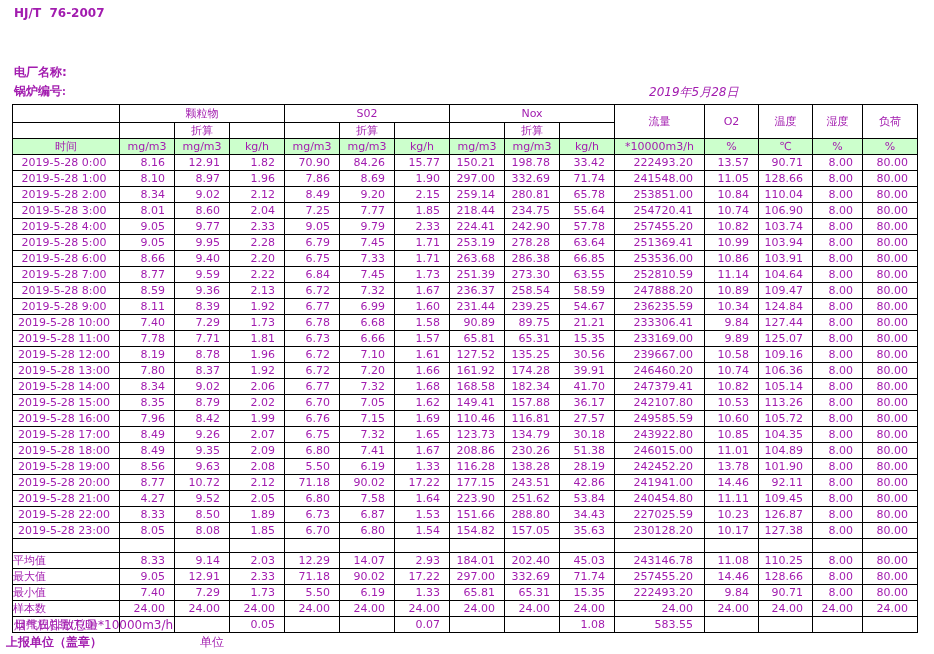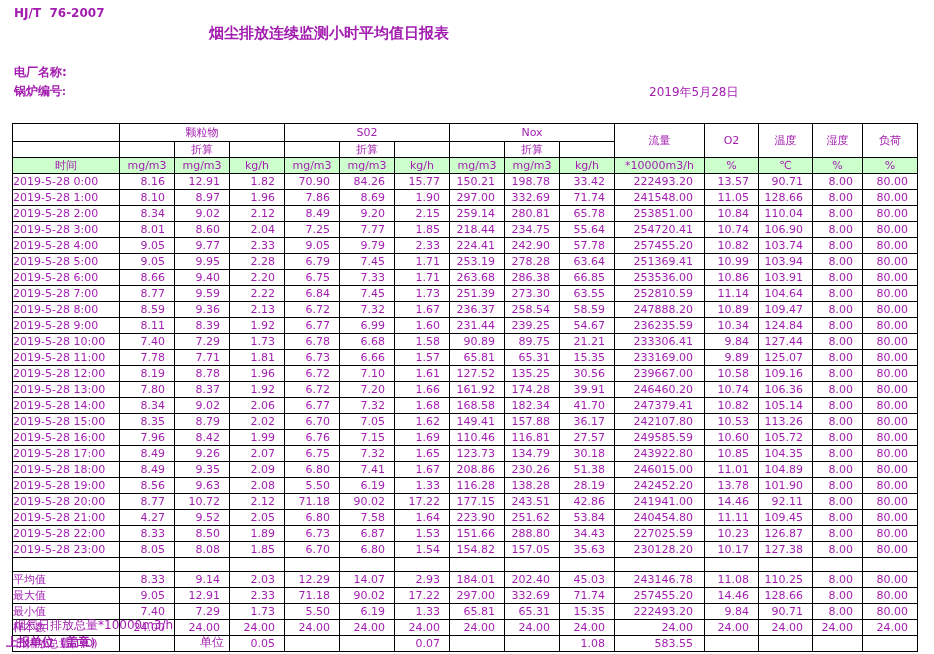--- a/index.html
+++ b/index.html
@@ -2,44 +2,43 @@
 <html><head>
 <meta charset="utf-8">
 <style>
   html,body{margin:0;padding:0;background:#fff;}
   .page{position:relative;width:934px;height:654px;background:#fff;
         font-family:"DejaVu Sans",sans-serif;color:#a21caf;overflow:hidden;}
   .std{position:absolute;left:14px;top:6px;font-size:12px;font-weight:bold;white-space:pre;}
   .title{position:absolute;left:0;top:24px;width:658px;text-align:center;font-size:15px;font-weight:bold;}
   .plant{position:absolute;left:14px;top:64px;font-size:12px;font-weight:bold;}
   .boiler{position:absolute;left:14px;top:83px;font-size:12px;font-weight:bold;font-family:Liberation Serif, serif;}
-  .rdate{position:absolute;left:649px;top:84px;font-size:12px;}
-  .twrap{position:absolute;left:12px;top:123px;border-radius:18px;}
+  .rdate{position:absolute;left:649px;top:84px;font-size:12px;font-style:italic;}
+  .twrap{position:absolute;left:12px;top:104px;border-radius:18px;}
   table{border-collapse:collapse;table-layout:fixed;font-size:11px;}
   td{border:1px solid #000;height:15px;line-height:13px;padding:0;margin:0;
      white-space:nowrap;overflow:hidden;vertical-align:middle;}
   td.hc{text-align:center;}
   td.g{background:#ccffcc;text-align:center;}
-  td.time{text-align:left;padding-right:4px;}
+  td.time{text-align:center;padding-right:4px;}
   td.num{text-align:right;padding-right:9px;}
   td.flow{text-align:right;padding-right:11px;}
   td.slabel{text-align:left;padding-right:2px;}
   td.slabel.left{text-align:left;padding-left:2px;}
   tr.r1 td{height:17px;}
   tr.sep td{height:13px;}
   .f1{position:absolute;left:14px;top:617px;font-size:12px;}
   .f2{position:absolute;left:6px;top:634px;font-size:12px;font-weight:bold;}
   .f2u{position:absolute;left:200px;top:634px;font-size:12px;}
 </style>
 </head>
 <body>
 
 <div class="page">
   <div class="std">HJ/T  76-2007</div>
-  <div class="title">烟尘排放连续监测小时平均值日报表</div>
   <div class="plant">电厂名称:</div>
   <div class="boiler">锅炉编号:</div>
   <div class="rdate">2019年5月28日</div>
 
   <div class="twrap">
     <table>
       <colgroup>
         <col style="width:107px">
         <col style="width:55px">
           <col style="width:55px">

